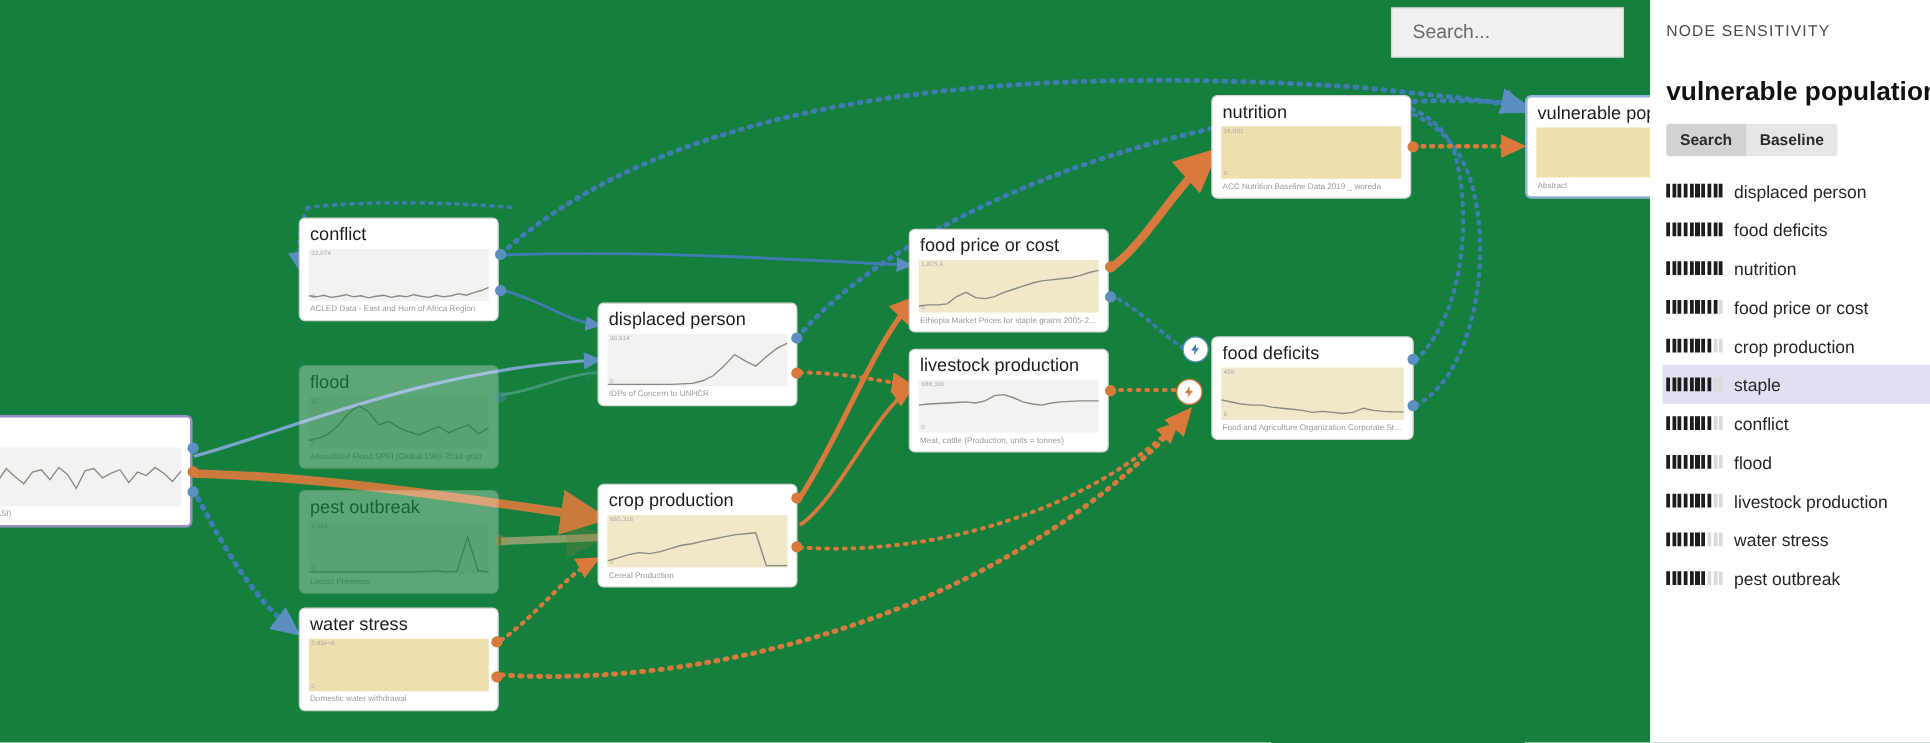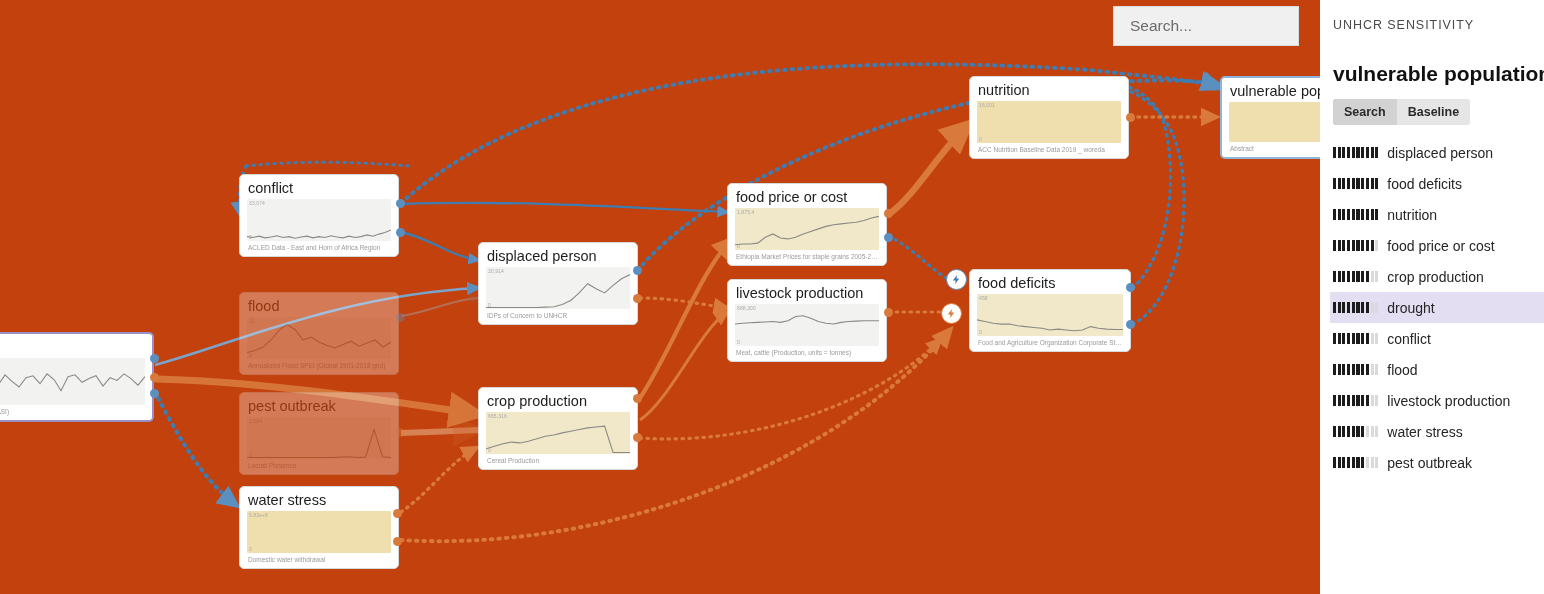--- a/index.html
+++ b/index.html
@@ -10,21 +10,21 @@
     overflow: hidden;
     font-family: "Liberation Sans", sans-serif;
     background: #f3f3f3;
   }
   #app { position: relative; width: 1544px; height: 594px; }
 
   
   #canvas {
     position: absolute; left: 0; top: 0;
     width: 1320px; height: 594px;
-    background: #c2410c;
+    background: #15803d;
     overflow: hidden;
   }
   #edge-layer { position: absolute; left: 0; top: 0; width: 1320px; height: 594px; }
 
   
   #search-box {
     position: absolute; left: 1113px; top: 6px;
     width: 186px; height: 40px;
     background: #f0f0f0;
     border: 1px solid #dcdcdc;
@@ -374,21 +374,21 @@
         </svg>
     </div>
     <div class="bolt orange" style="left:951px; top:313px;">
       <svg viewBox="0 0 24 24" aria-hidden="true">
           <path d="M13 2L4 14h6l-1 8 9-12h-6l1-8z" fill="#d97a3c"></path>
         </svg>
     </div>
   </div>
 
   <aside id="sidebar">
-    <div id="panel-title">UNHCR SENSITIVITY</div>
+    <div id="panel-title">NODE SENSITIVITY</div>
     <div id="node-name">vulnerable population</div>
     <div id="tabs">
         <div class="tab active">Search</div>
         <div class="tab">Baseline</div>
       </div>
     <div id="drivers-list">
         <div class="drv-row">
           <div class="meter">
             <div class="seg"></div>
             <div class="seg"></div>
@@ -469,21 +469,21 @@
             <div class="seg"></div>
             <div class="seg"></div>
             <div class="seg"></div>
             <div class="seg"></div>
             <div class="seg"></div>
             <div class="seg"></div>
             <div class="seg"></div>
             <div class="seg off"></div>
             <div class="seg off"></div>
           </div>
-          <div class="drv-label">drought</div>
+          <div class="drv-label">staple</div>
         </div>
         <div class="drv-row">
           <div class="meter">
             <div class="seg"></div>
             <div class="seg"></div>
             <div class="seg"></div>
             <div class="seg"></div>
             <div class="seg"></div>
             <div class="seg"></div>
             <div class="seg"></div>

